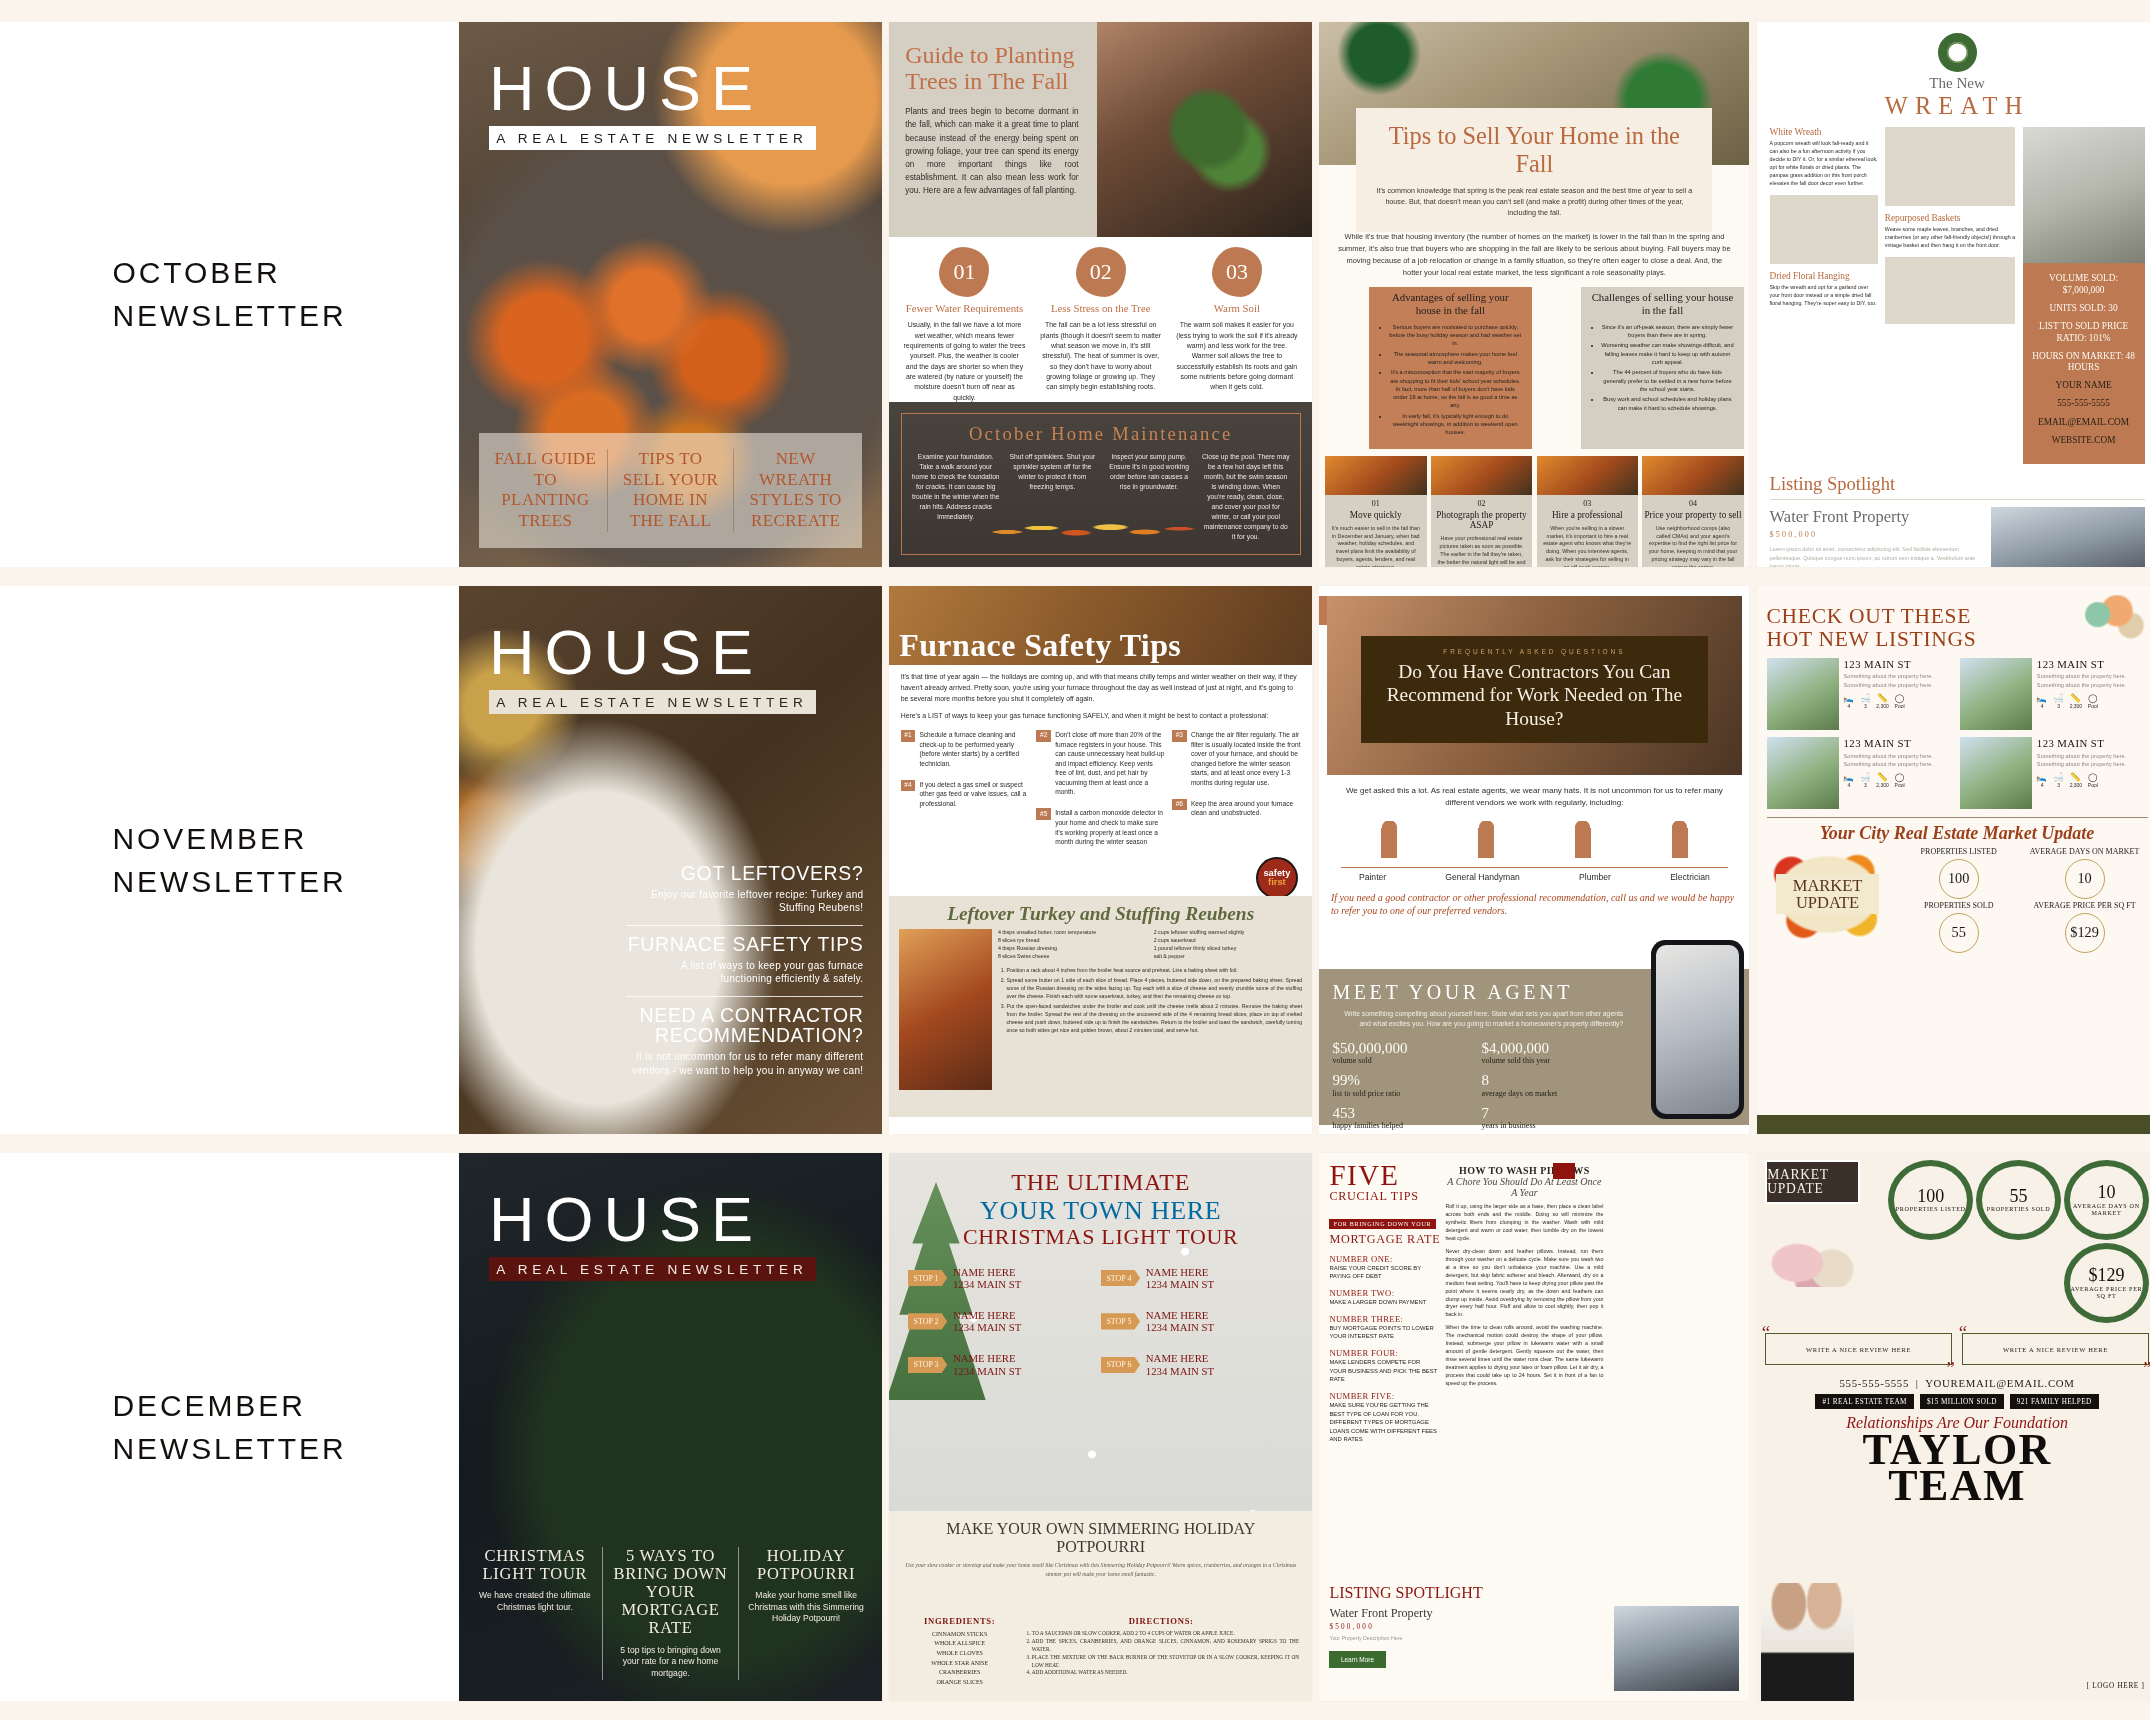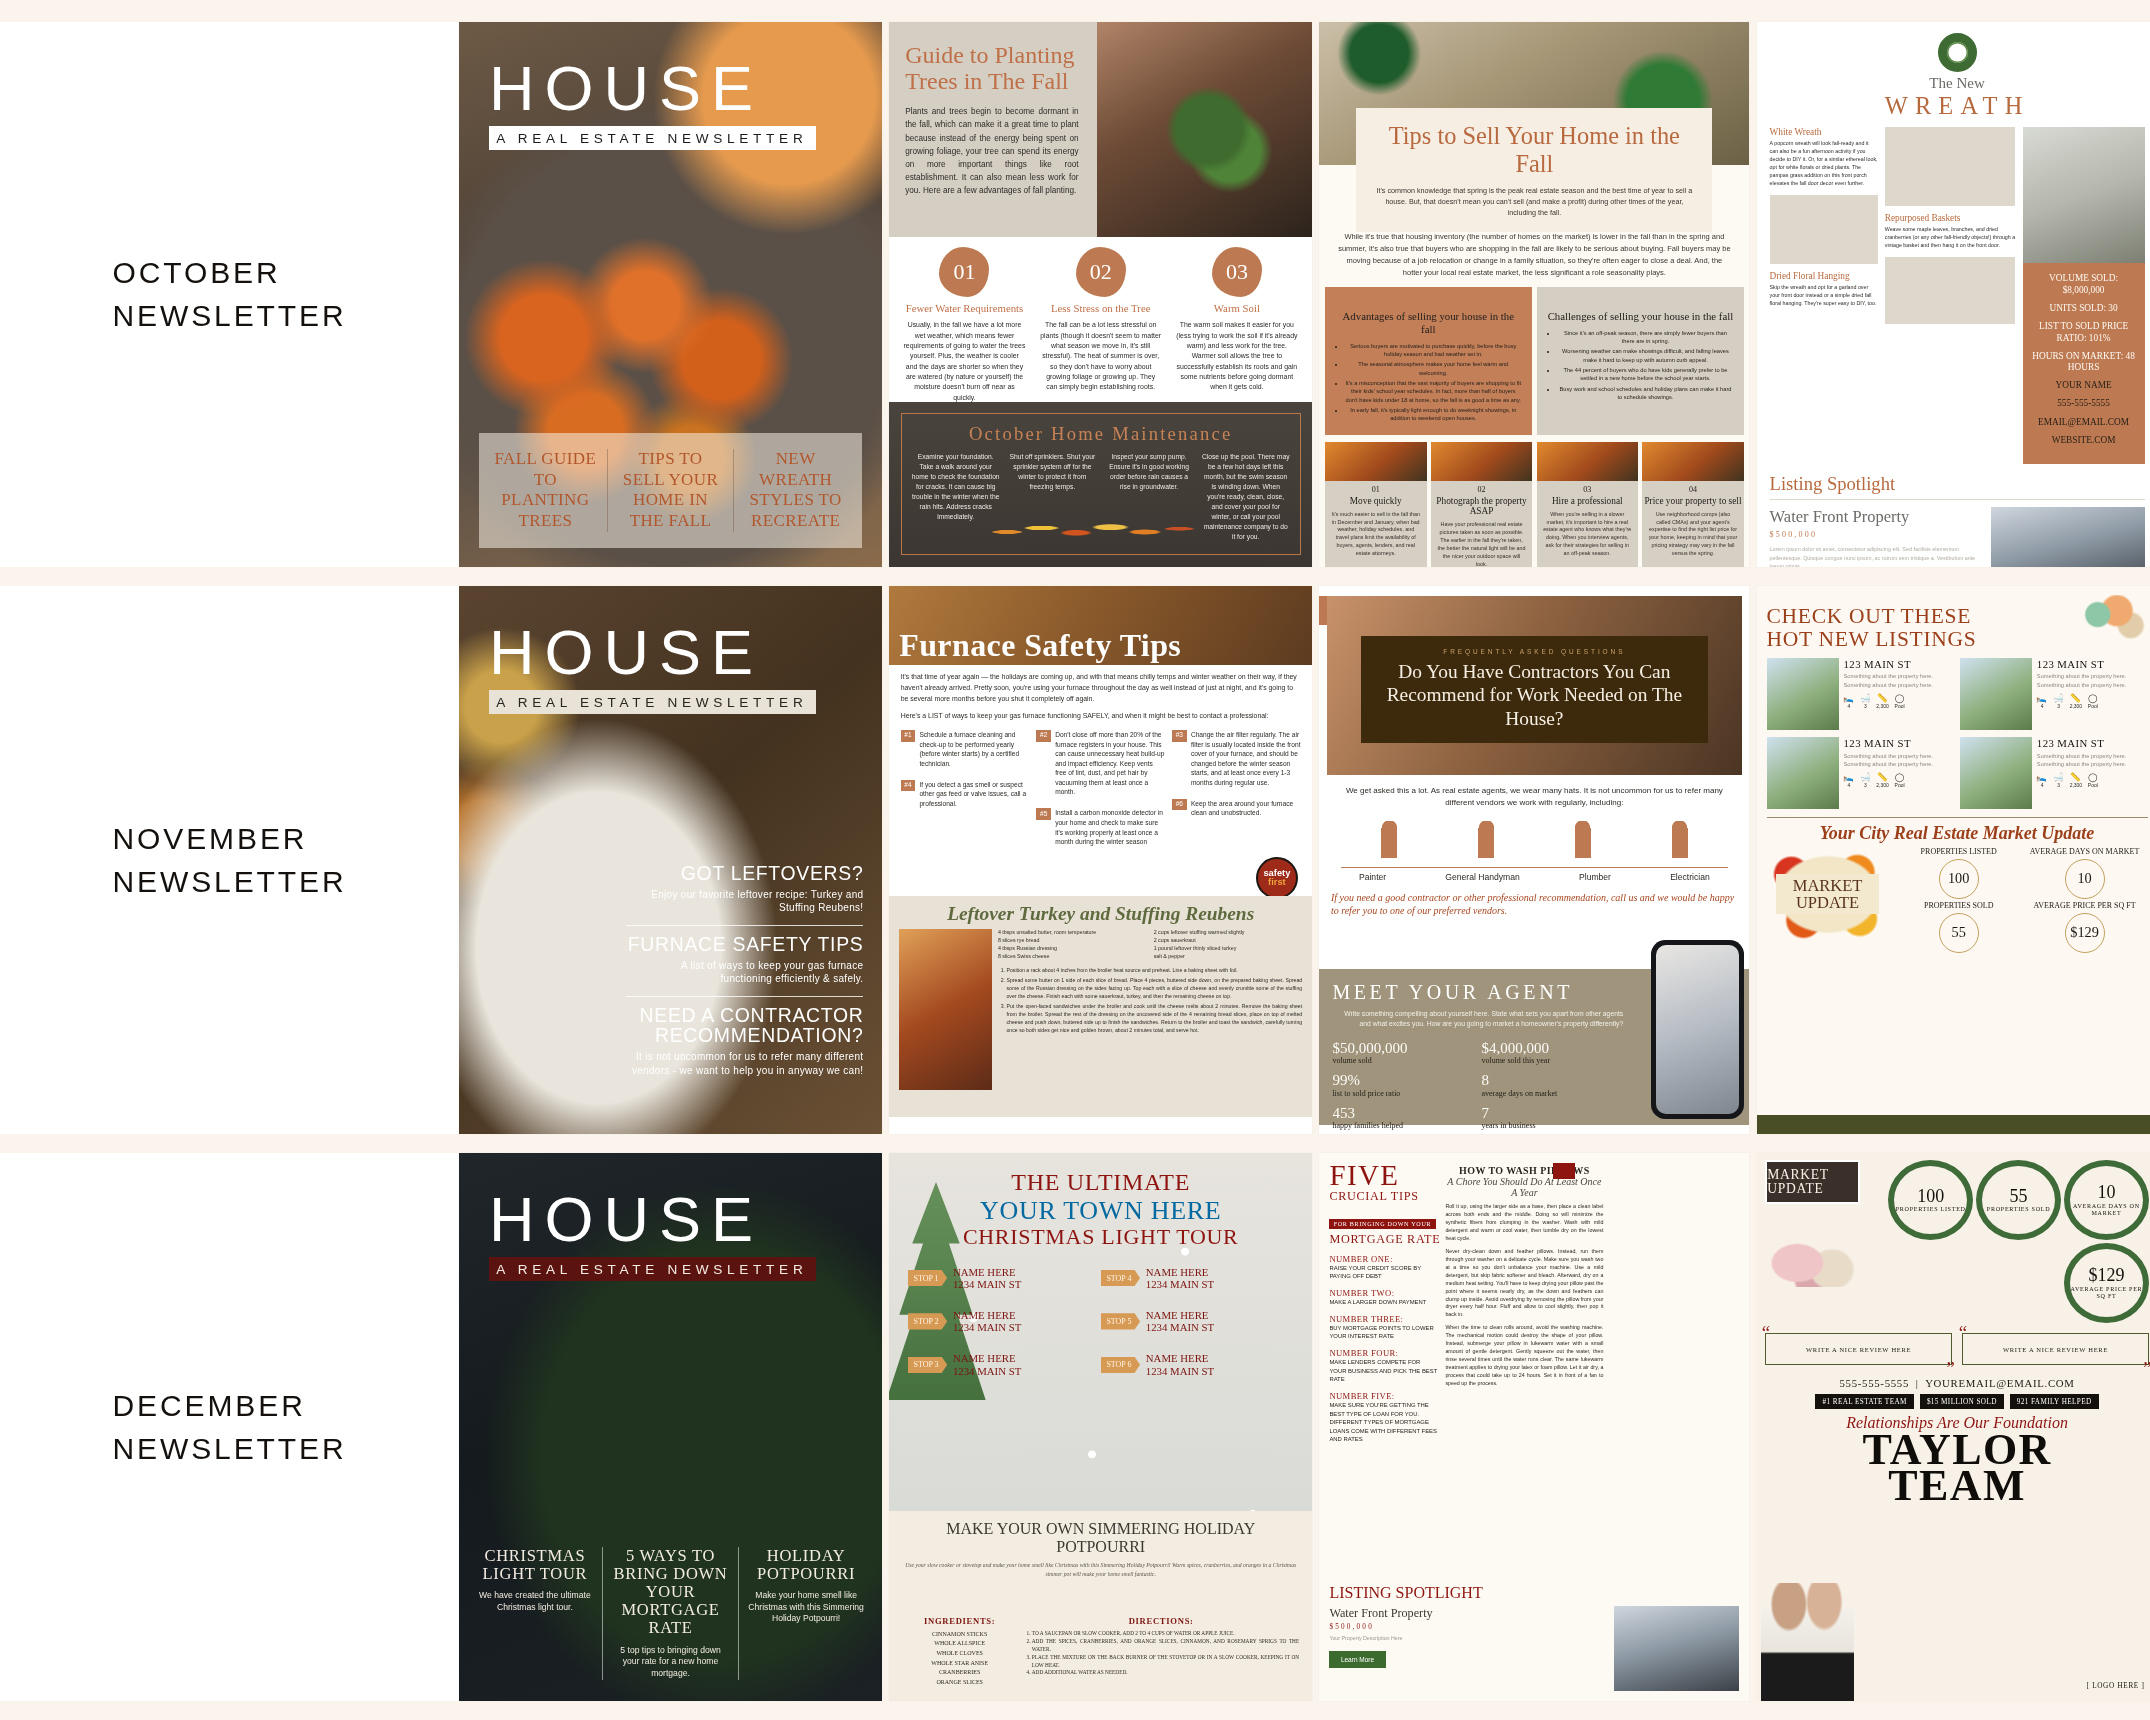--- a/index.html
+++ b/index.html
@@ -162,21 +162,21 @@
   }
   .oct3 .titlecard {
     position:absolute;left:37px;right:37px;top:86px;background:#f6eee3;padding:14.3px 18.6px 13px;text-align:center;
   }
   .oct3 .titlecard h2 {
     font-family:"Liberation Serif",serif;font-weight:400;font-size:24.4px;line-height:1.15;color:#b8693f;
   }
   .oct3 .titlecard p { font-size:7.2px;line-height:1.55;color:#3a3530;margin-top:7.2px;}
   .oct3 .lead { margin:66px 18.6px 0; font-size:7.5px;line-height:1.6;text-align:center;color:#3a3530;}
   .oct3 .twocol { display:flex; gap:5.7px; margin:8.6px 5.7px 0; }
-  .oct3 .twocol > div { flex:1; padding:23px 10px 10px; }
+  .oct3 .twocol > div { flex:1; padding:4px 10px 10px;margin-left:44px; }
   .oct3 .adv { background:#c27f58; }
   .oct3 .cha { background:#d5cec3; }
   .oct3 .twocol h4 { font-family:"Liberation Serif",serif;font-weight:400;font-size:10.8px;text-align:center;line-height:1.2;margin-bottom:5.7px;color:#24201c;}
   .oct3 .twocol ul { padding-left:10px; }
   .oct3 .twocol li { font-size:5.7px;line-height:1.45;color:#241f1b;text-align:center;margin-bottom:2.2px;}
   .oct3 .four { display:flex; gap:4.3px; margin:7.2px 5.7px 0; }
   .oct3 .four .c { flex:1; background:#d6cfc4; padding-bottom:7.2px; }
   .oct3 .four .c .im { height:39px; background:linear-gradient(140deg,#e08a2f,#a24a1c 55%,#40331f); }
   .oct3 .four .c .n { text-align:center;font-family:"Liberation Serif",serif;font-size:8px;margin:4.3px 0 1.4px;color:#24201c;}
   .oct3 .four .c .t { text-align:center;font-family:"Liberation Serif",serif;font-size:9.3px;line-height:1.15;margin-bottom:4.3px;color:#24201c;}
@@ -531,21 +531,21 @@
             </div>
             <div class="mcol">
               <div class="ph" style="height:79px"></div>
               <h5>Repurposed Baskets</h5>
               <p class="sm">Weave some maple leaves, branches, and dried cranberries (or any other fall-friendly objects!) through a vintage basket and then hang it on the front door.</p>
               <div class="ph" style="height:67px"></div>
             </div>
             <div class="rcol">
               <div class="agent"></div>
               <div class="stats">
-                <div class="ln">VOLUME SOLD: $8,000,000</div>
+                <div class="ln">VOLUME SOLD: $7,000,000</div>
                 <div class="ln">UNITS SOLD: 30</div>
                 <div class="ln">LIST TO SOLD PRICE RATIO: 101%</div>
                 <div class="ln">HOURS ON MARKET: 48 HOURS</div>
                 <div class="ln dk">YOUR NAME</div>
                 <div class="ln dk">555-555-5555</div>
                 <div class="ln dk">EMAIL@EMAIL.COM</div>
                 <div class="ln dk">WEBSITE.COM</div>
               </div>
             </div>
           </div>

